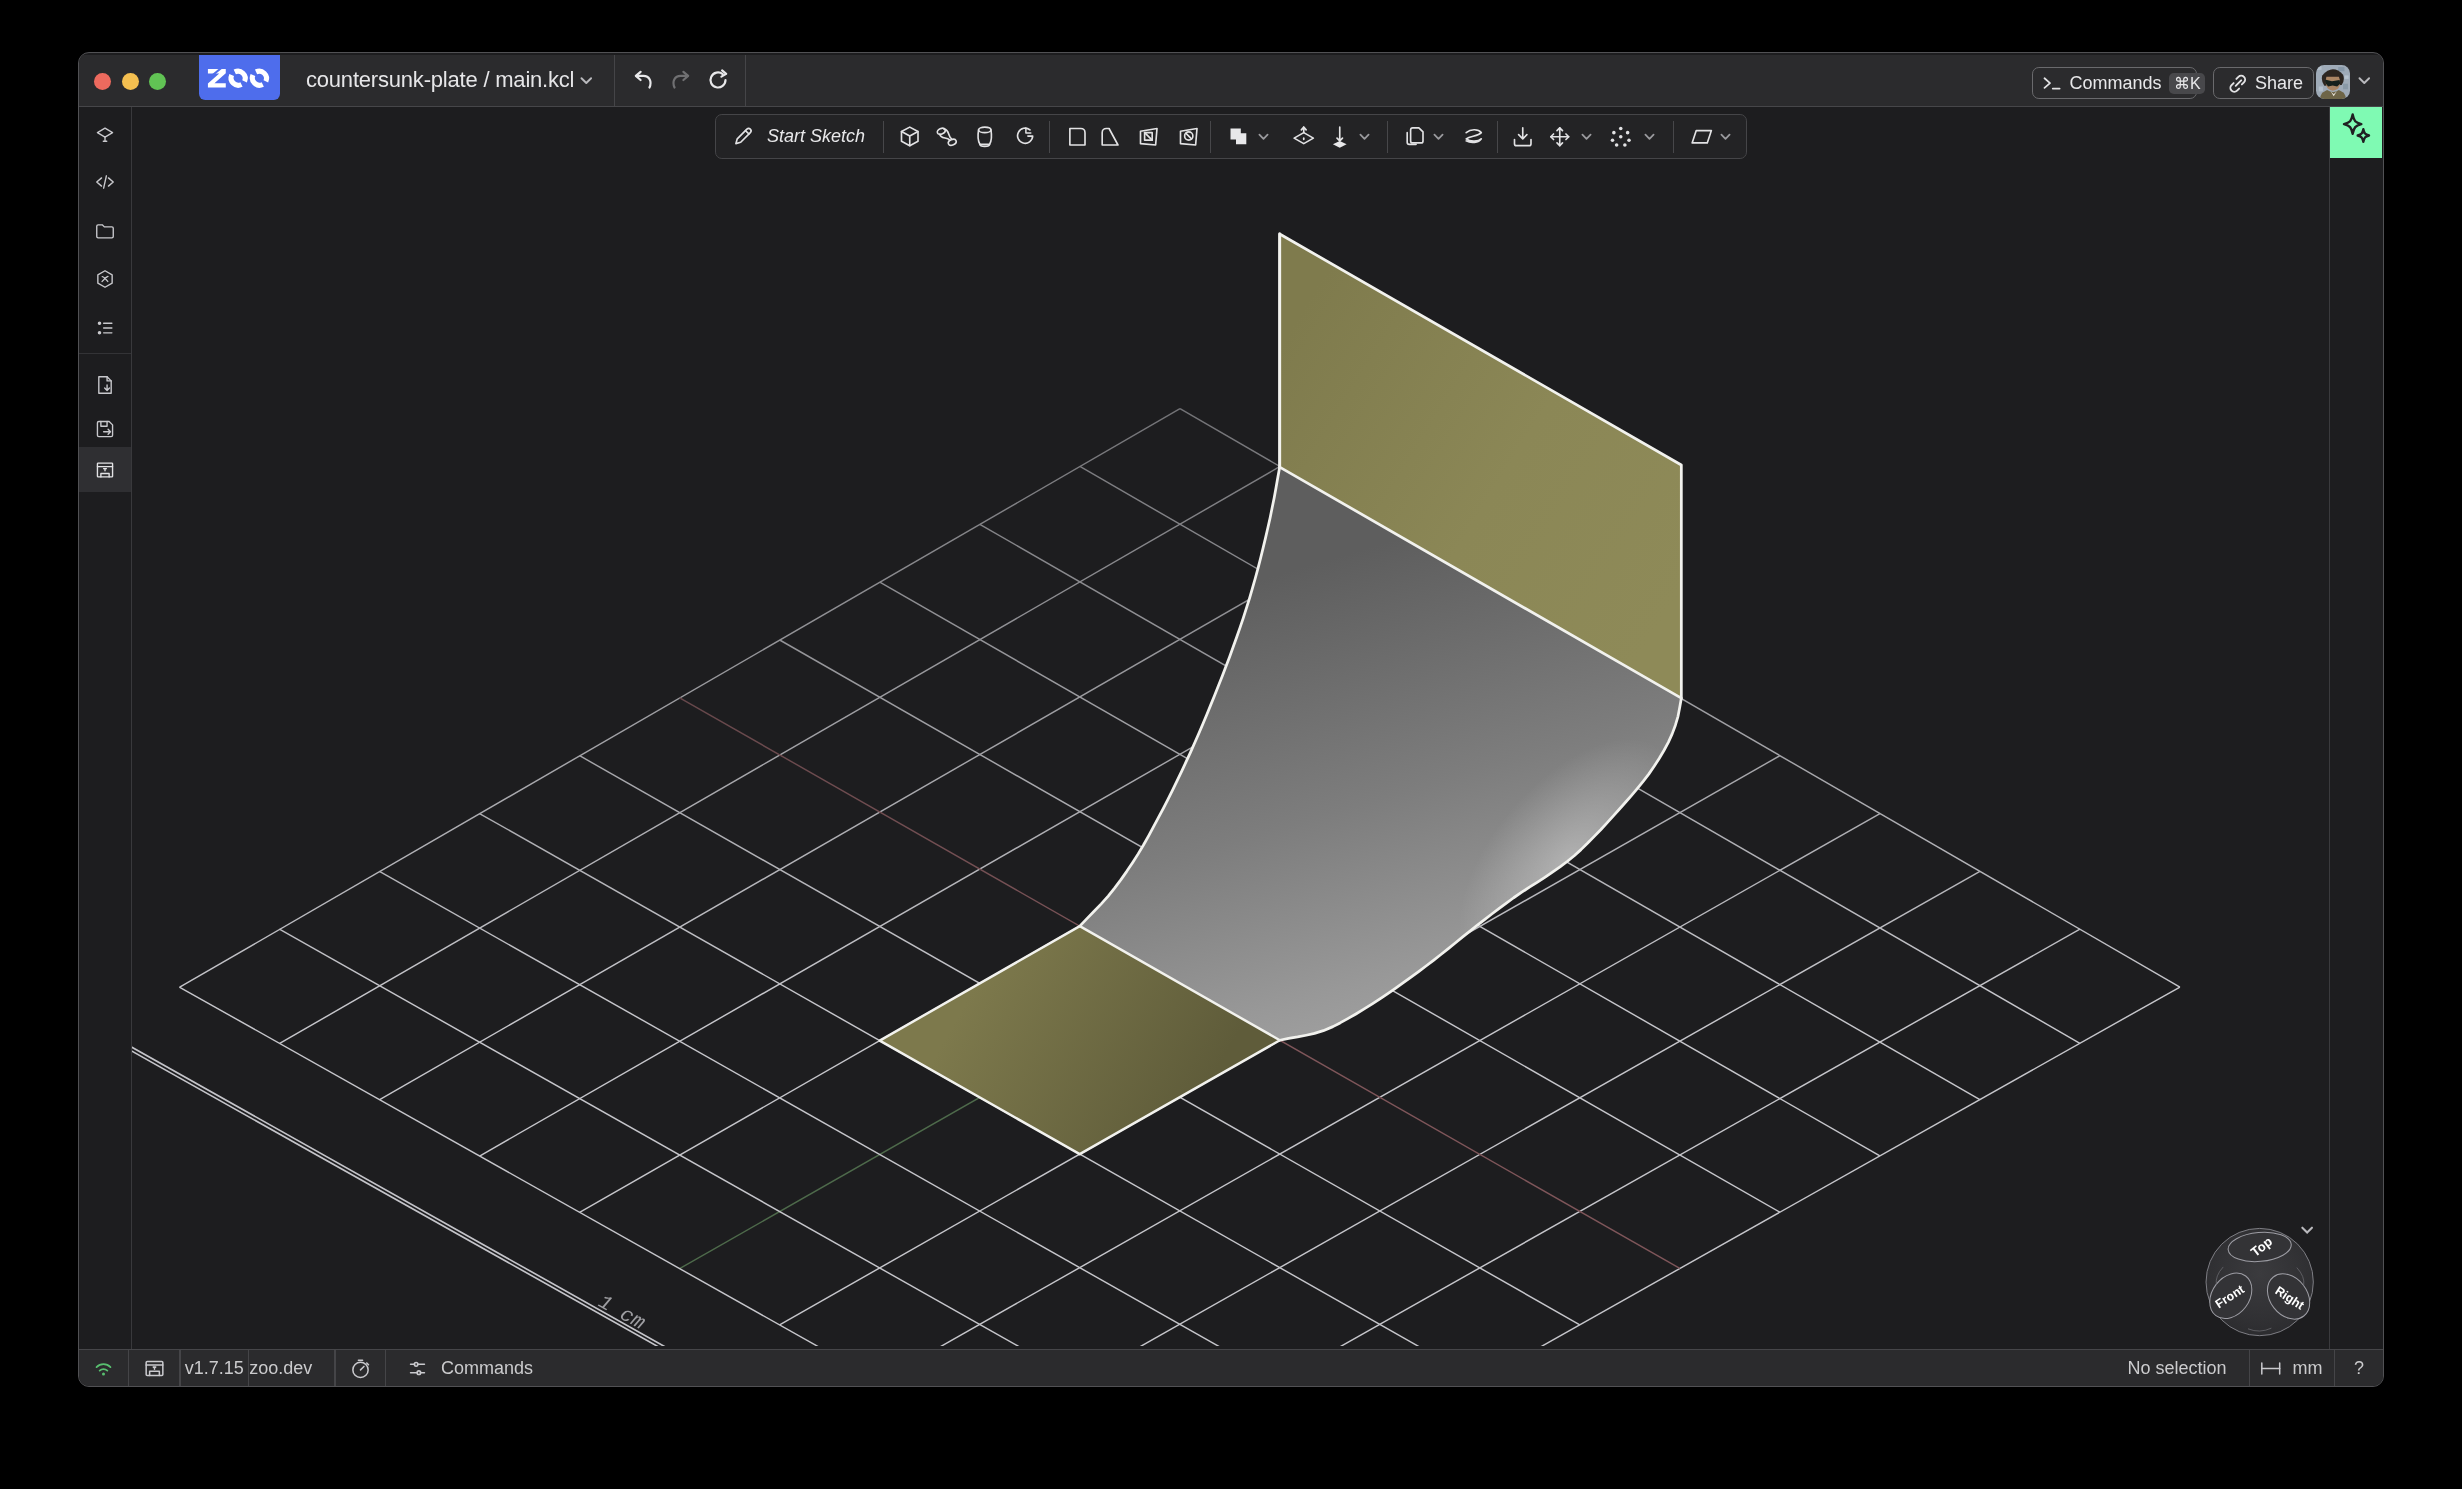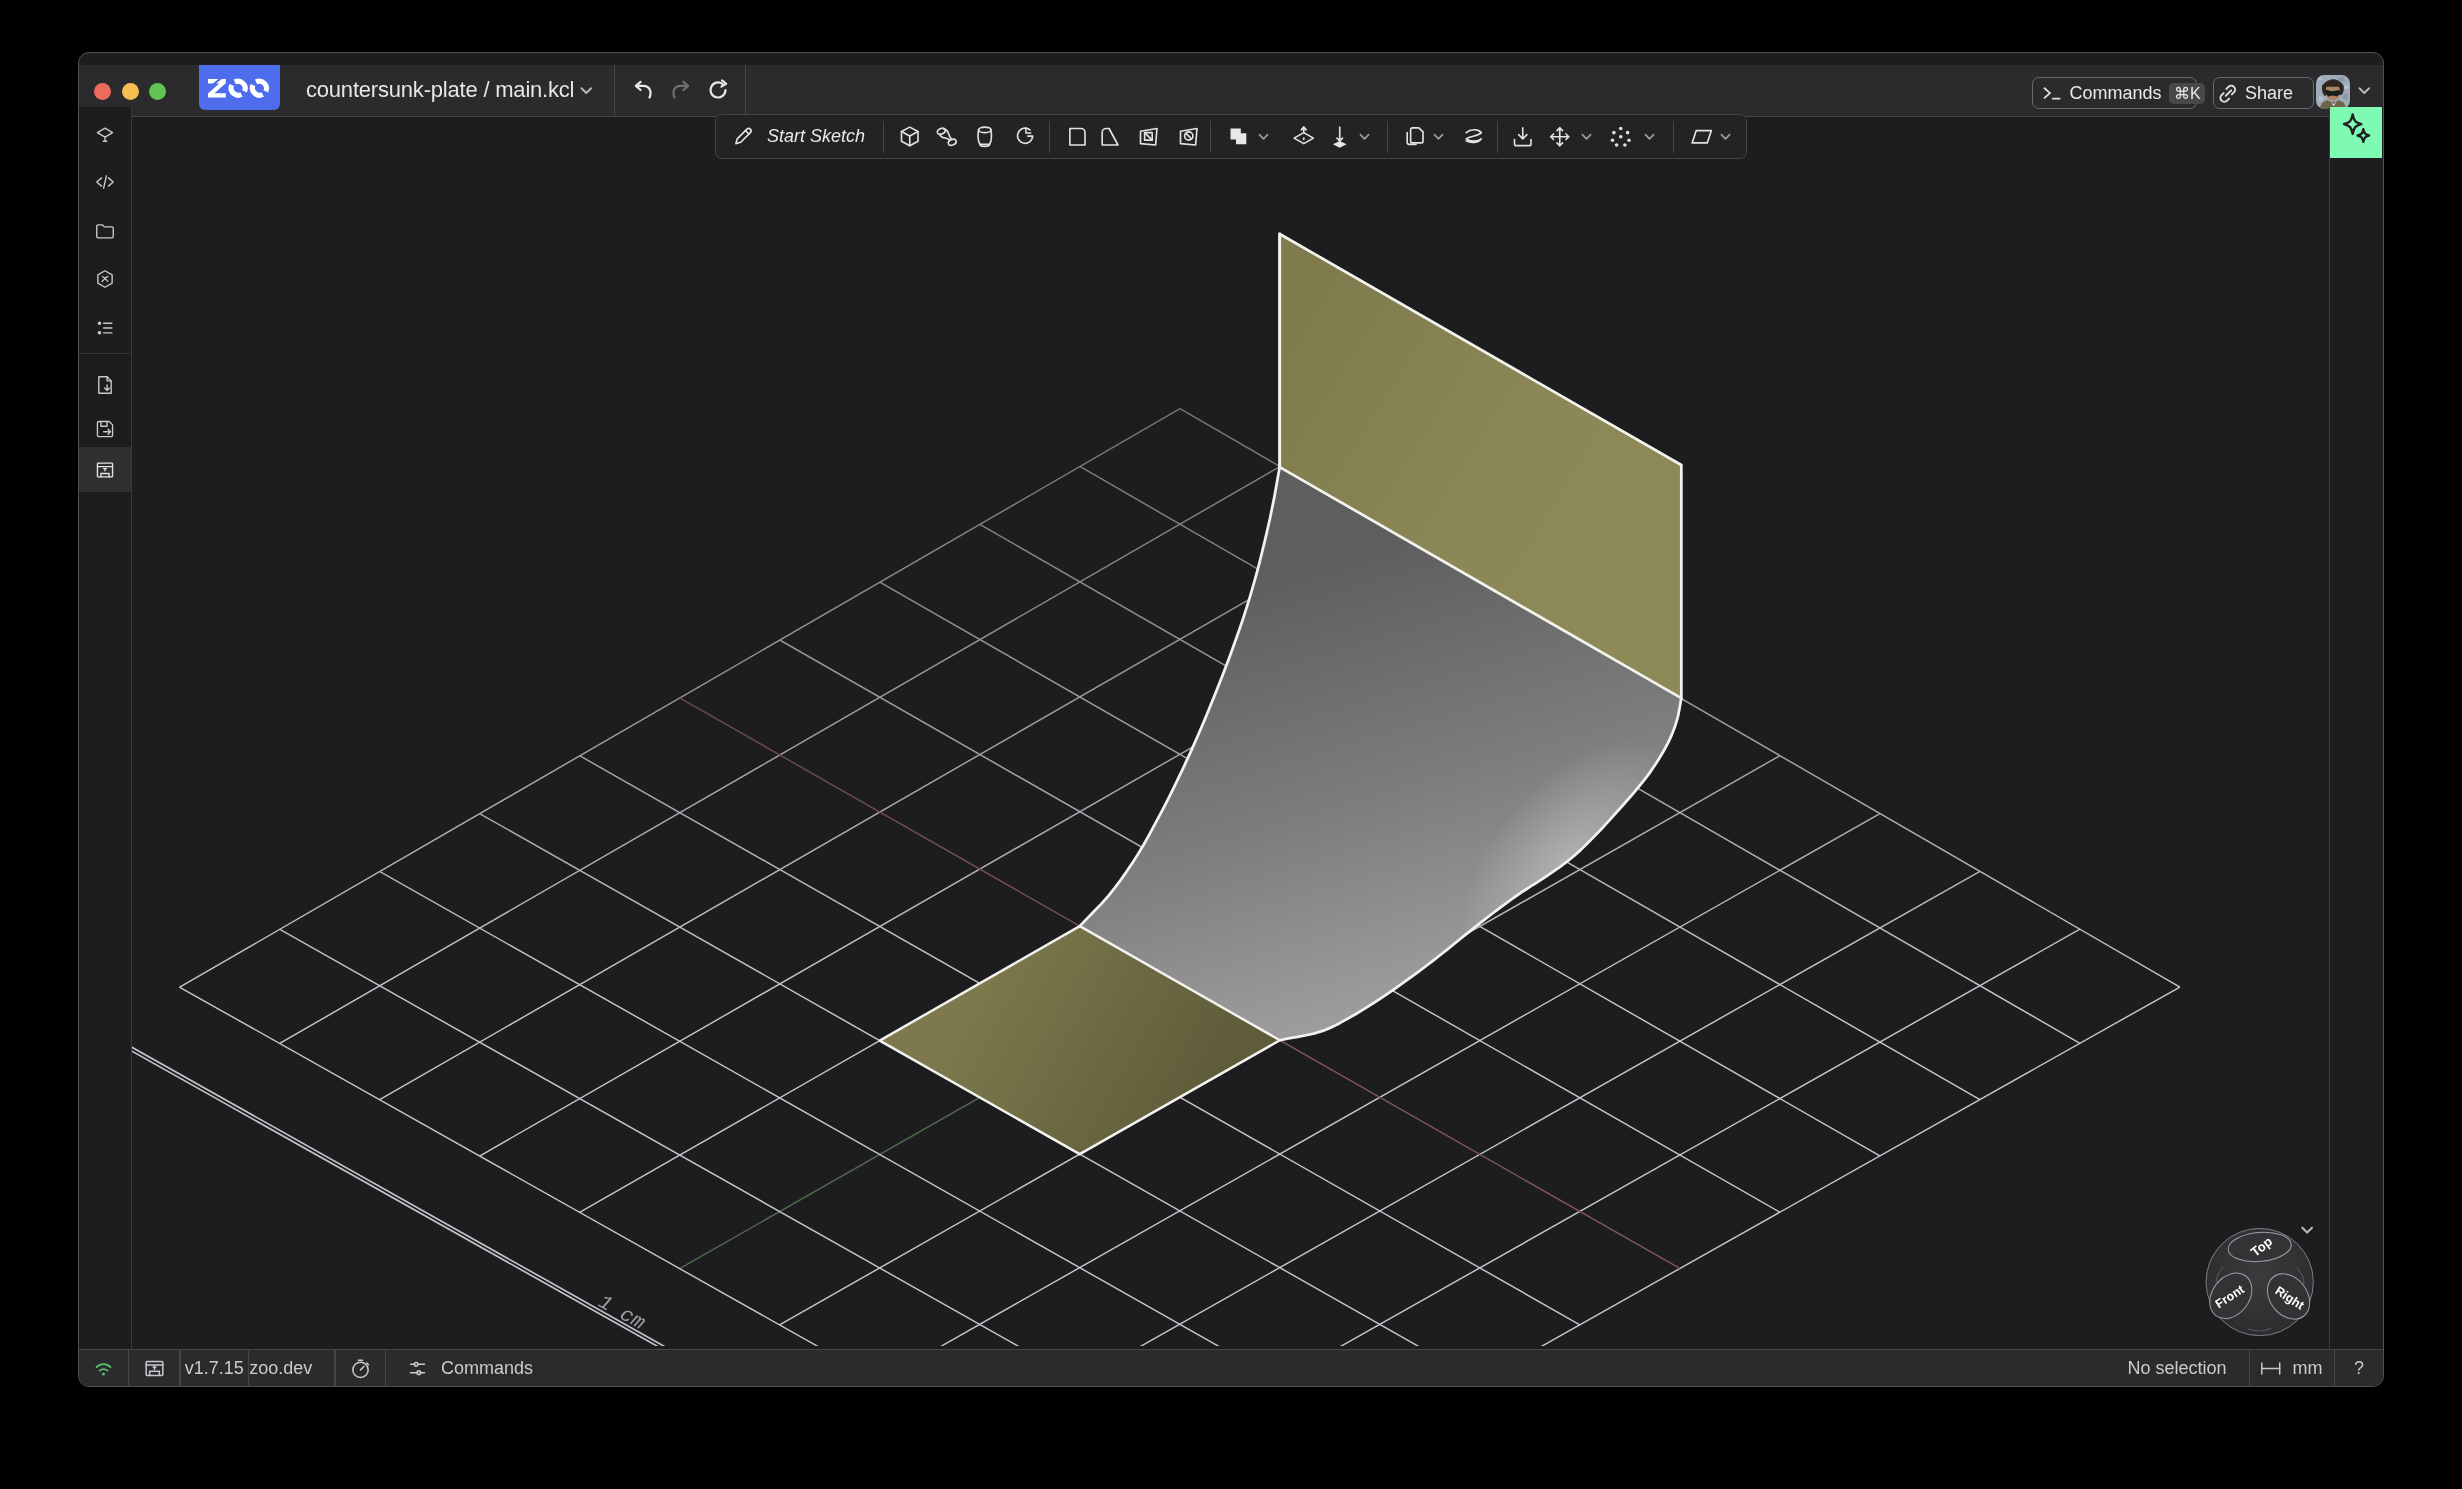--- a/index.html
+++ b/index.html
@@ -1,24 +1,24 @@
 <!DOCTYPE html>
 <html style="font-size:11px"><head><meta charset="utf-8"><style>
 *{margin:0;padding:0;box-sizing:border-box;}
 html,body{width:2462px;height:1490px;background:#000;font-family:"Liberation Sans",sans-serif;overflow:hidden;}
 .win{position:absolute;left:78px;top:52px;width:2306px;height:1335px;background:#1d1d1f;border:1.4px solid #515154;border-radius:11px;overflow:hidden;}
-.tbar{position:absolute;left:0;top:12px;width:100%;height:52px;background:#2b2b2d;border-bottom:1.4px solid #464649;}
+.tbar{position:absolute;left:0;top:2px;width:100%;height:52px;background:#2b2b2d;border-bottom:1.4px solid #464649;}
 .dot{position:absolute;top:18px;width:17px;height:17px;border-radius:50%;}
 .logo{position:absolute;left:120px;top:0;width:81px;height:45px;background:#4e6dec;border-radius:0 0 6.2px 6.2px;display:flex;align-items:center;justify-content:center;}
 .title{position:absolute;left:227px;top:0;height:50px;display:flex;align-items:center;font-size:22px;letter-spacing:-0.2px;color:#e6e6e8;}
 .vdiv{position:absolute;top:0;width:1.4px;height:51px;background:#454548;}
 .icbtn{position:absolute;top:10.3px;display:flex;}
 .cmdbtn{position:absolute;left:1953px;top:12.4px;width:165px;height:32px;border:1.4px solid #6a6a6d;border-radius:6.9px;display:flex;align-items:center;color:#e8e8ea;font-size:18px;}
 .kbd{background:#48484b;border-radius:4.8px;padding:0.7px 4.8px;font-size:16px;margin-left:7.6px;color:#e8e8ea;}
-.sharebtn{position:absolute;left:2134px;top:12.4px;width:101px;height:32px;border:1.4px solid #6a6a6d;border-radius:6.9px;display:flex;align-items:center;color:#e8e8ea;font-size:18px;}
+.sharebtn{position:absolute;left:2134px;top:12.4px;width:101px;height:32px;border:1.4px solid #6a6a6d;border-radius:6.9px;display:flex;align-items:center;justify-content:center;color:#e8e8ea;font-size:18px;}
 .sidebar{position:absolute;left:0;top:54px;width:53px;height:1242px;background:#1d1d1f;border-right:1.4px solid #39393c;}
 .sic{position:absolute;left:15px;}
 .scene{position:absolute;left:52px;top:51px;width:2197px;height:1242px;}
 .toolbar{position:absolute;left:636px;top:61px;width:1032px;height:45px;background:#232325;border:1.4px solid #454548;border-radius:6.9px;}
 .rrail{position:absolute;left:2250px;top:54px;width:54px;height:1242px;background:#1d1d1f;border-left:1.4px solid #3a3a3d;}
 .greenbtn{position:absolute;left:0;top:0;width:52px;height:51px;background:#7ffab3;display:flex;align-items:center;justify-content:center;}
 .sbar{position:absolute;left:0;top:1296px;width:100%;height:38px;background:#2b2b2d;border-top:1.4px solid #464649;display:flex;align-items:center;font-size:18px;color:#cbcbcd;}
 .sdv{width:1.4px;height:38px;background:#454548;flex:none;}
 </style></head>
 <body>

